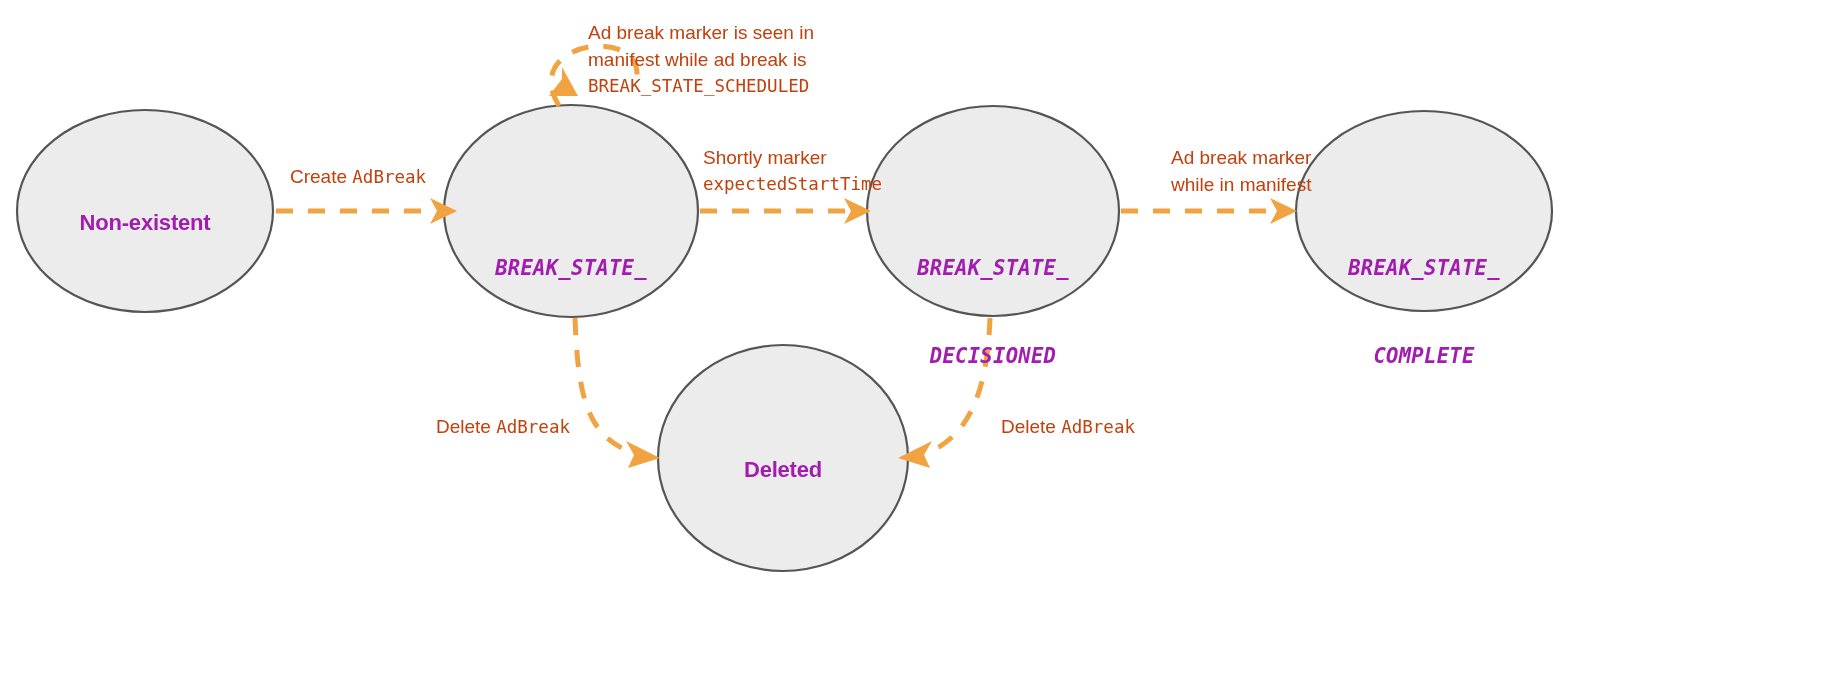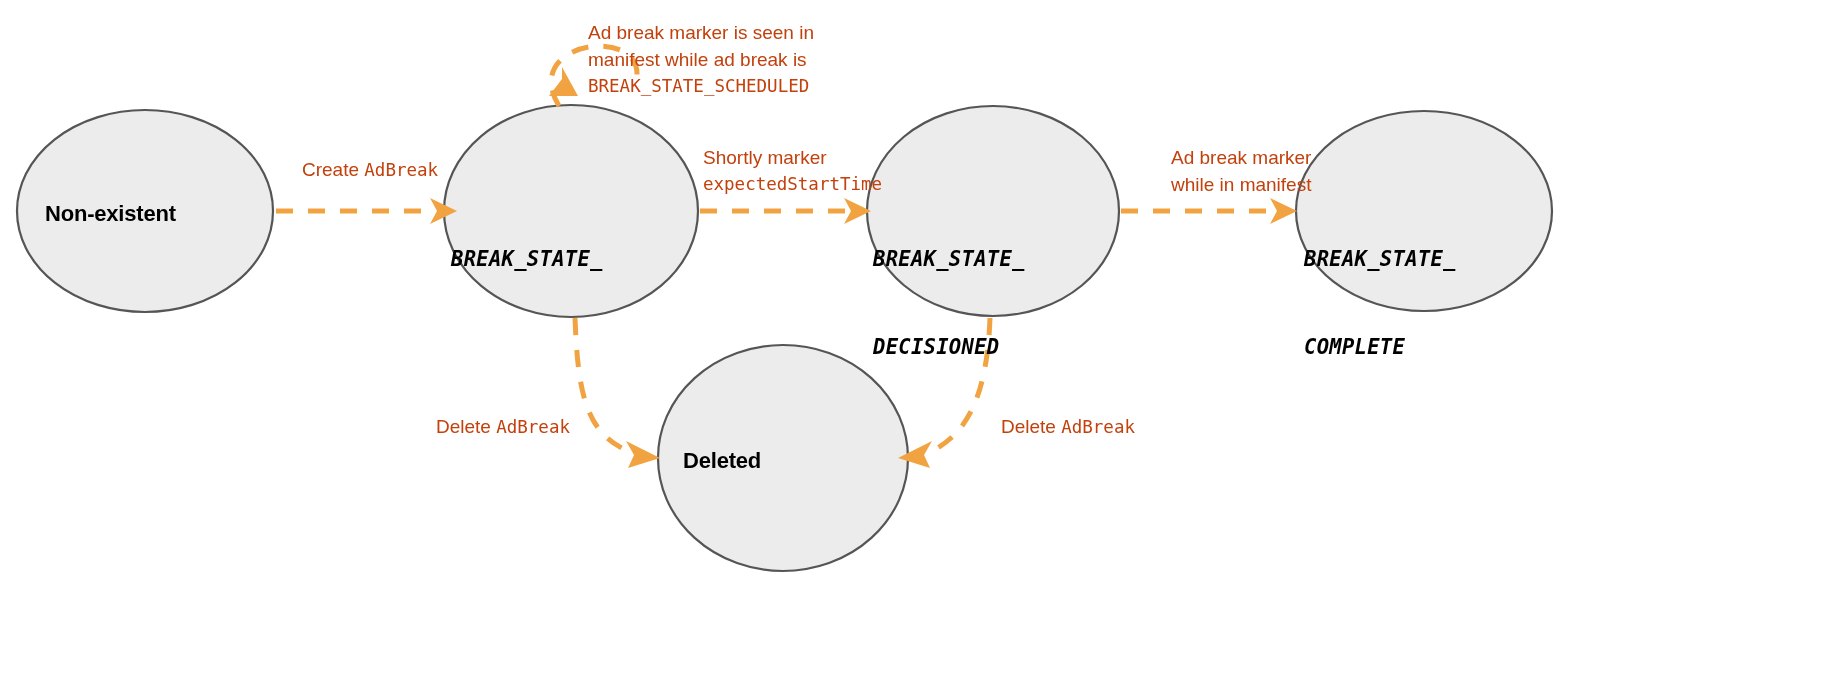--- a/index.html
+++ b/index.html
@@ -33,26 +33,27 @@
     stroke-width: 5;
     stroke-dasharray: 17 15;
     stroke-linecap: butt;
   }
   .edge-arrow {
     fill: #f2a341;
     stroke: none;
   }
   .node-label {
     position: absolute;
-    text-align: left;
-    color: #000000;
+    text-align: center;
+    color: #a21caf;
     font-weight: bold;
     line-height: 1.42;
     white-space: pre;
     pointer-events: none;
+    margin-top: 9px;
   }
   .node-label.plain {
     font-family: "Liberation Sans", sans-serif;
     font-size: 22px;
     letter-spacing: -0.2px;
   }
   .node-label.mono {
     font-family: "DejaVu Sans Mono", monospace;
     font-size: 20.5px;
     letter-spacing: 0.3px;
@@ -116,21 +117,21 @@
     <div>DECISIONED</div>
   </div>
 
   <div class="node-label mono" style="left:1304px; top:187px; width:240px;">
     <div>BREAK_STATE_</div>
     <div>COMPLETE</div>
   </div>
 
   <div class="node-label plain" style="left:683px; top:445px; width:200px;">Deleted</div>
 
-  <div class="edge-label lbl-left" style="left:290px; top:157px;margin-left:12px;"><span>Create </span><span class="code">AdBreak</span></div>
+  <div class="edge-label lbl-left" style="left:290px; top:164px;"><span>Create </span><span class="code">AdBreak</span></div>
 
   <div class="edge-label lbl-left" style="left:588px; top:20px;">
     <div>Ad break marker is seen in</div>
     <div>manifest while ad break is</div>
     <div class="code">BREAK_STATE_SCHEDULED</div>
   </div>
 
   <div class="edge-label lbl-left" style="left:703px; top:145px;">
     <div>Shortly marker</div>
     <div class="code">expectedStartTime</div>

